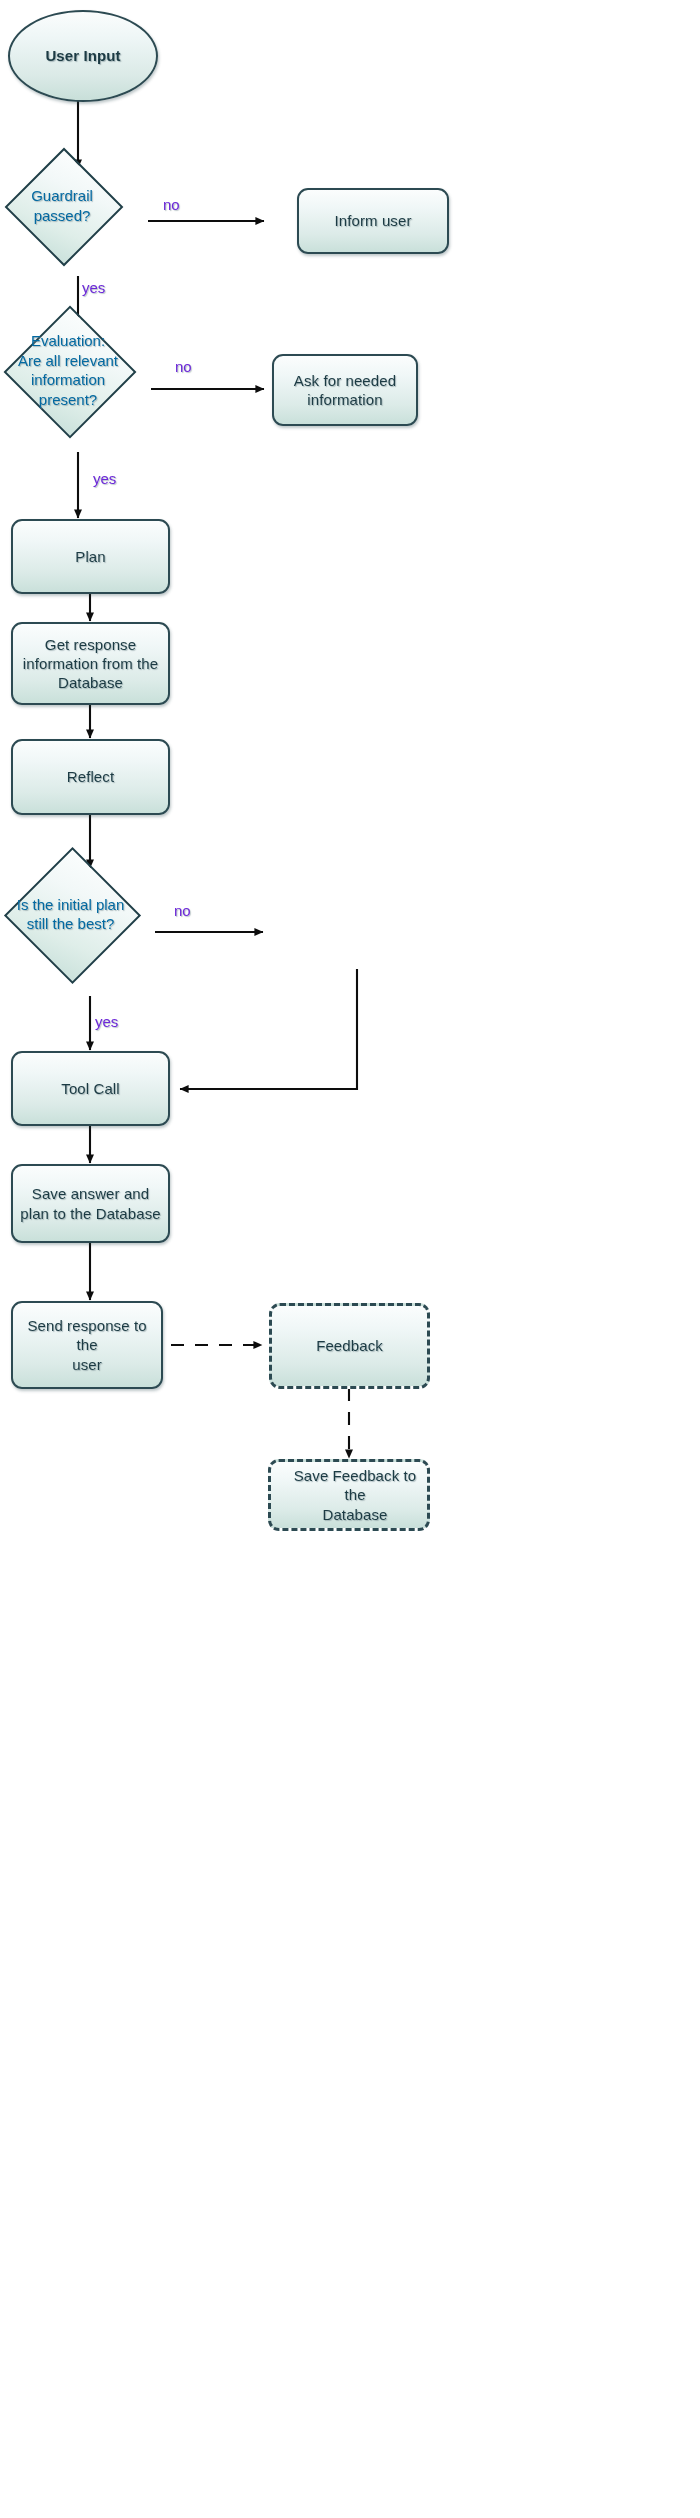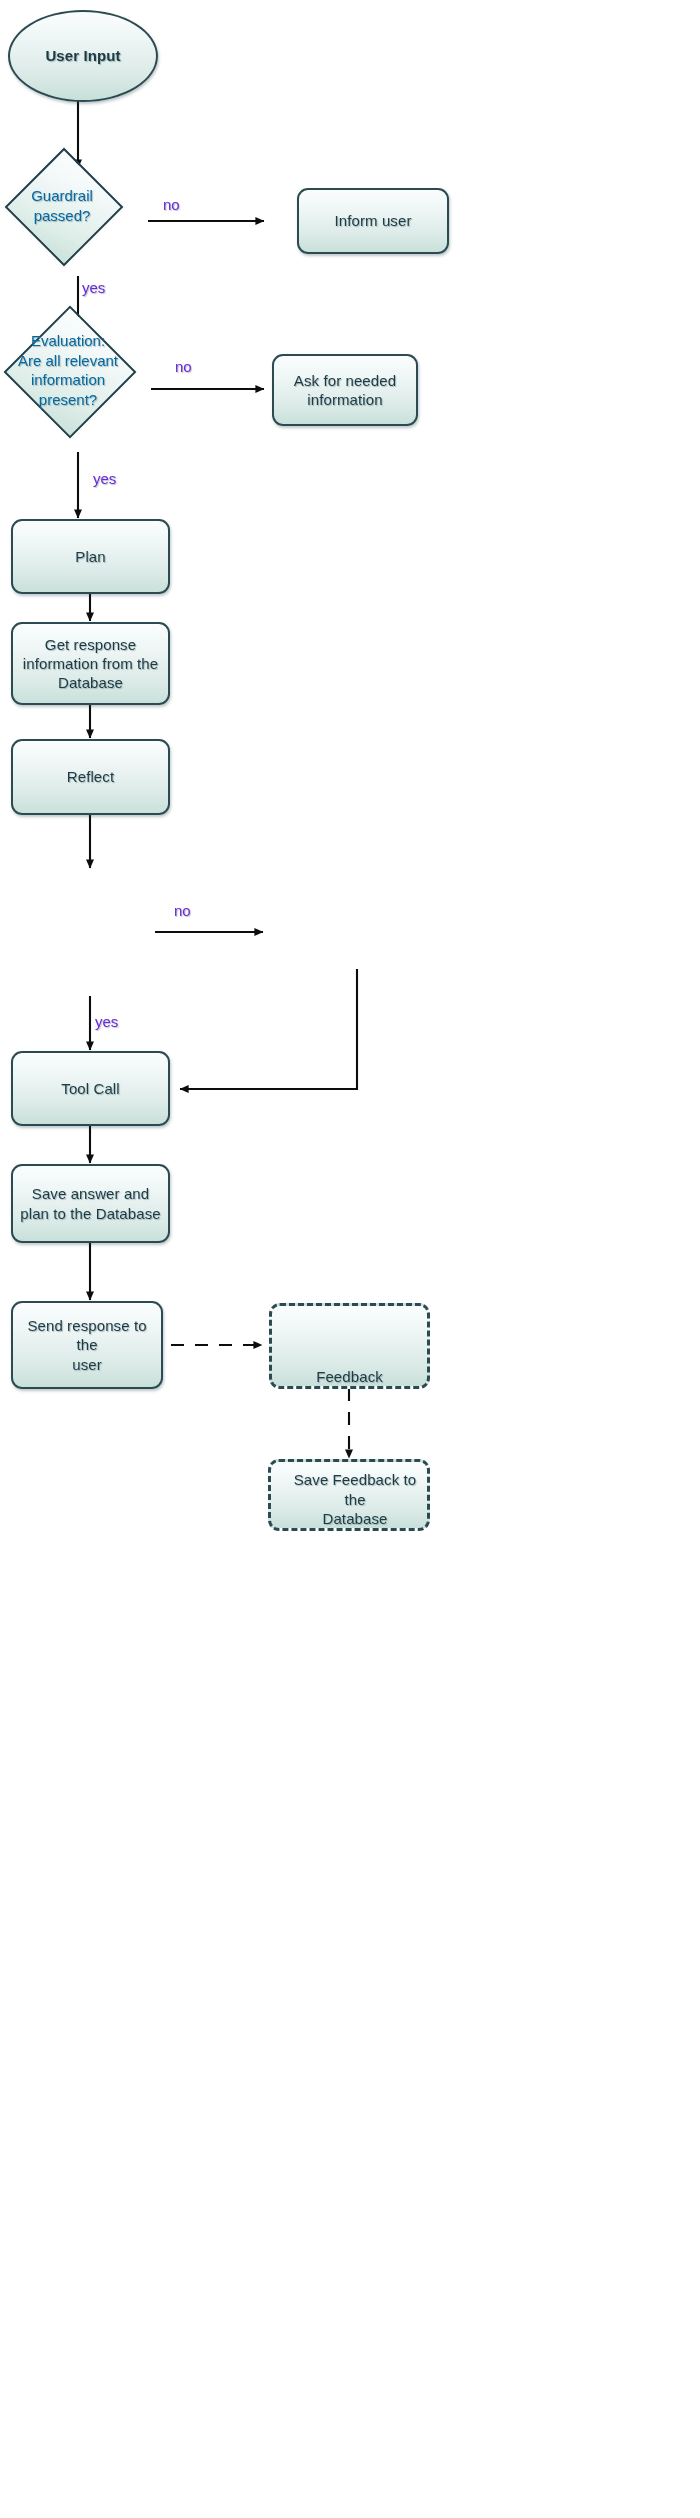--- a/index.html
+++ b/index.html
@@ -9,21 +9,21 @@
 
   .node{position:absolute;box-sizing:border-box;display:flex;align-items:center;
         justify-content:center;text-align:center;color:#1c3b44;
         font-size:15px;line-height:1.28;letter-spacing:.1px;
         text-shadow:1px 1px 1px rgba(120,140,145,.55);}
   .node .lbl{padding:0 6px;}
 
   .proc{border:2px solid #2c4a52;border-radius:11px;
         background:linear-gradient(180deg,#fbfdfd 0%,#f0f7f7 28%,#dcebe8 72%,#c9e0da 100%);
         box-shadow:1px 2px 3px rgba(40,70,75,.30);}
-  .proc.dashed{border-style:dashed;border-width:3px;box-shadow:none;align-items:flex-end;}
+  .proc.dashed{border-style:dashed;border-width:3px;box-shadow:none;}
 
   .ellipse{border:2px solid #2c4a52;border-radius:50%;
         background:linear-gradient(180deg,#fbfdfd 0%,#eef6f6 30%,#dbeae7 72%,#c8dfd9 100%);
         box-shadow:1px 2px 3px rgba(40,70,75,.30);font-weight:bold;}
 
   
   .diamond{position:absolute;}
   .diamond .dshape{position:absolute;left:0;top:0;width:100%;height:100%;
         transform:rotate(45deg);border:2px solid #203f48;
         background:linear-gradient(160deg,#fbfdfd 0%,#f2f8f8 30%,#dfeee9 72%,#cbe2dc 100%);}
@@ -123,20 +123,27 @@
       <span>Get response</span><br>
       <span>information from the</span><br>
       <span>Database</span>
     </span>
   </div>
 
   <div class="node proc" style="left:11px;top:739px;width:159px;height:76px;">
     <span class="lbl">Reflect</span>
   </div>
 
+  <div class="diamond" style="left:24px;top:867px;width:93px;height:93px;">
+    <div class="dshape"></div>
+    <div class="dlbl">
+      <div>Is the initial plan</div>
+      <div>still the best?</div>
+    </div>
+  </div>
 
 
   <div class="node proc" style="left:11px;top:1051px;width:159px;height:75px;">
     <span class="lbl">Tool Call</span>
   </div>
 
   <div class="node proc" style="left:11px;top:1164px;width:159px;height:79px;">
     <span class="lbl">
       <span>Save answer and</span><br>
       <span>plan to the Database</span>

